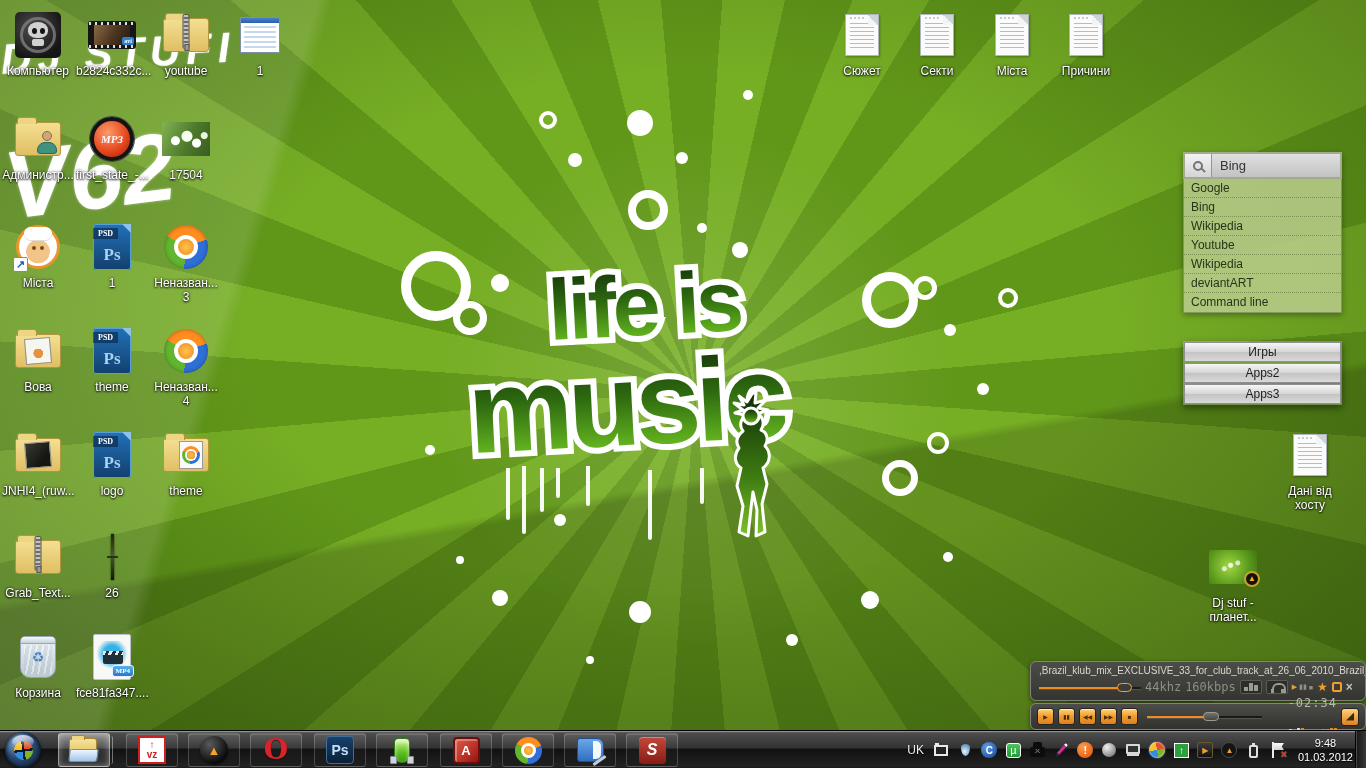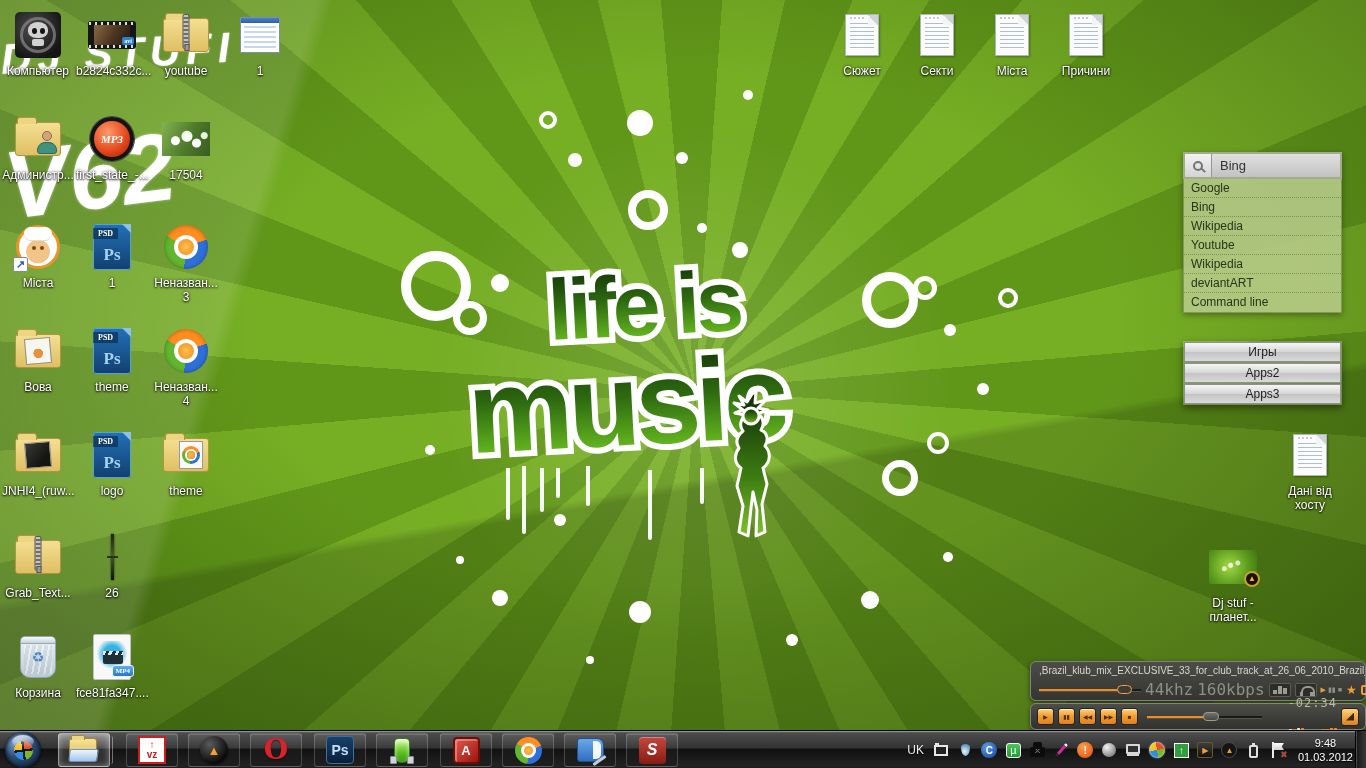--- a/index.html
+++ b/index.html
@@ -154,21 +154,21 @@
   
   .player-main{position:absolute;left:1030px;top:661px;width:336px;height:40px;
      background:linear-gradient(#4c4c48,#343430);border:1px solid #83837b;border-radius:6px;
      box-shadow:0 2px 5px rgba(0,0,0,.55);}
   .pm-title{height:15px;line-height:15px;padding:1px 8px 0;font-size:10px;color:#d8d8ca;white-space:nowrap;overflow:hidden;}
   .pm-row{display:flex;align-items:center;padding:3px 5px 0 8px;gap:4px;}
   .pm-slider{width:102px;height:9px;position:relative;flex:none;}
   .pm-track{position:absolute;top:4px;left:0;right:0;height:2px;background:#1b1b19;box-shadow:0 1px 0 rgba(255,255,255,.12);}
   .pm-fill{position:absolute;top:4px;left:0;width:80%;height:2px;background:#f08c1e;}
   .pm-handle{position:absolute;top:0;left:76%;width:15px;height:9px;border:1px solid #f0a040;border-radius:5px;background:#3c3c38;}
-  .pm-num{font-family:"DejaVu Sans Mono",monospace;font-size:16px;color:#8f8f83;flex:none;}
+  .pm-num{font-family:"DejaVu Sans Mono",monospace;font-size:12px;color:#8f8f83;flex:none;}
   .pm-tile{width:22px;height:14px;background:#2c2c29;border:1px solid #5c5c55;border-radius:2px;position:relative;flex:none;}
   .pm-vis{display:flex;align-items:flex-end;gap:1px;padding:2px 3px;}
   .pm-vis span{width:4px;background:#9a9a8e;display:block;}
   .pm-phones::before{content:"";position:absolute;left:5px;top:2px;width:10px;height:8px;border:2px solid #9a9a8e;border-bottom:none;border-radius:6px 6px 0 0;}
   .pm-phones::after{content:"";position:absolute;top:8px;left:4px;width:3px;height:4px;background:#9a9a8e;box-shadow:10px 0 0 #9a9a8e;}
   .pm-mini{display:flex;gap:2px;align-items:center;flex:none;}
   .pm-mini span{font-size:7px;color:#8f8f83;}
   .pm-mini .on{color:#e0a040;}
   .pm-star{color:#f0a02e;font-size:12px;flex:none;}
   .pm-box{width:10px;height:10px;border:2px solid #f0a02e;border-radius:2px;flex:none;}

